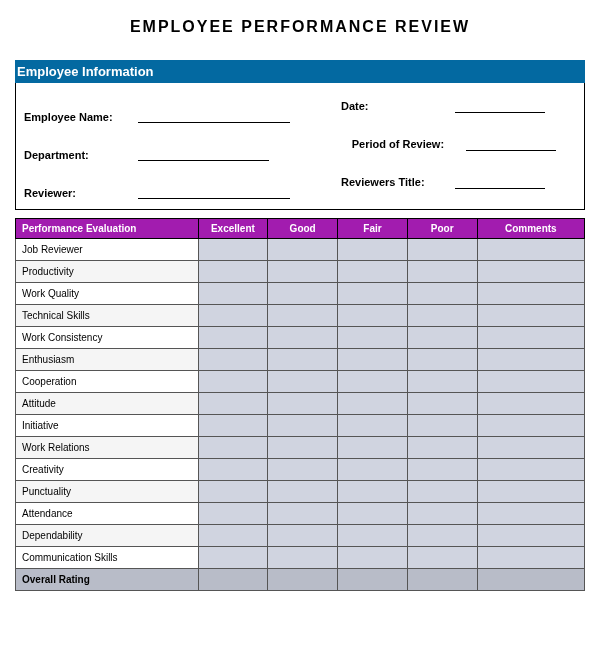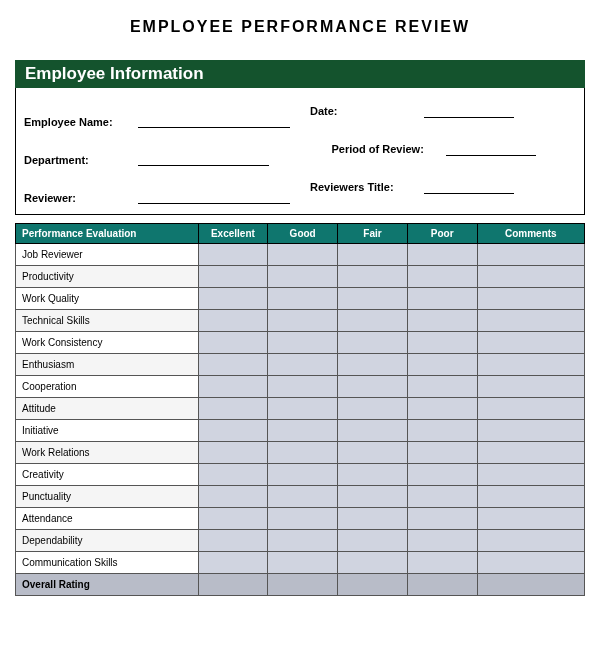--- a/index.html
+++ b/index.html
@@ -13,25 +13,25 @@
     }
     .page-title {
       text-align: center;
       font-size: 16px;
       font-weight: bold;
       letter-spacing: 2px;
       margin-bottom: 24px;
       padding-top: 8px;
     }
     .section-header {
-      background: #14532d;
+      background: #0369a1;
       color: #fff;
       font-weight: bold;
-      padding: 4px 10px;
-      font-size: 17px;
+      padding: 4px 2px;
+      font-size: 13px;
     }
     .info-section {
       border: 1px solid #000;
       border-top: none;
       padding: 6px 8px 6px 8px;
       margin-bottom: 8px;
     }
     .info-row {
       display: flex;
       margin-bottom: 4px;
@@ -40,20 +40,21 @@
     .info-left {
       flex: 1;
       display: flex;
       align-items: flex-end;
       margin-top: 20px;
     }
     .info-right {
       flex: 1;
       display: flex;
       align-items: center;
+      justify-content: center;
     }
     .info-label {
       font-weight: bold;
       min-width: 110px;
       font-size: 11px;
     }
     .info-line {
       border-bottom: 1px solid #000;
       flex: 1;
       height: 14px;
@@ -64,21 +65,21 @@
       width: 90px;
       height: 14px;
       margin-left: 4px;
     }
     
     .eval-table {
       width: 100%;
       border-collapse: collapse;
     }
     .eval-table th {
-      background: #0f766e;
+      background: #a21caf;
       color: #fff;
       text-align: center;
       font-size: 10px;
       font-weight: bold;
       padding: 4px 2px;
       border: 1px solid #000;
     }
     .eval-table th.perf-col {
       text-align: left;
       padding-left: 6px;

